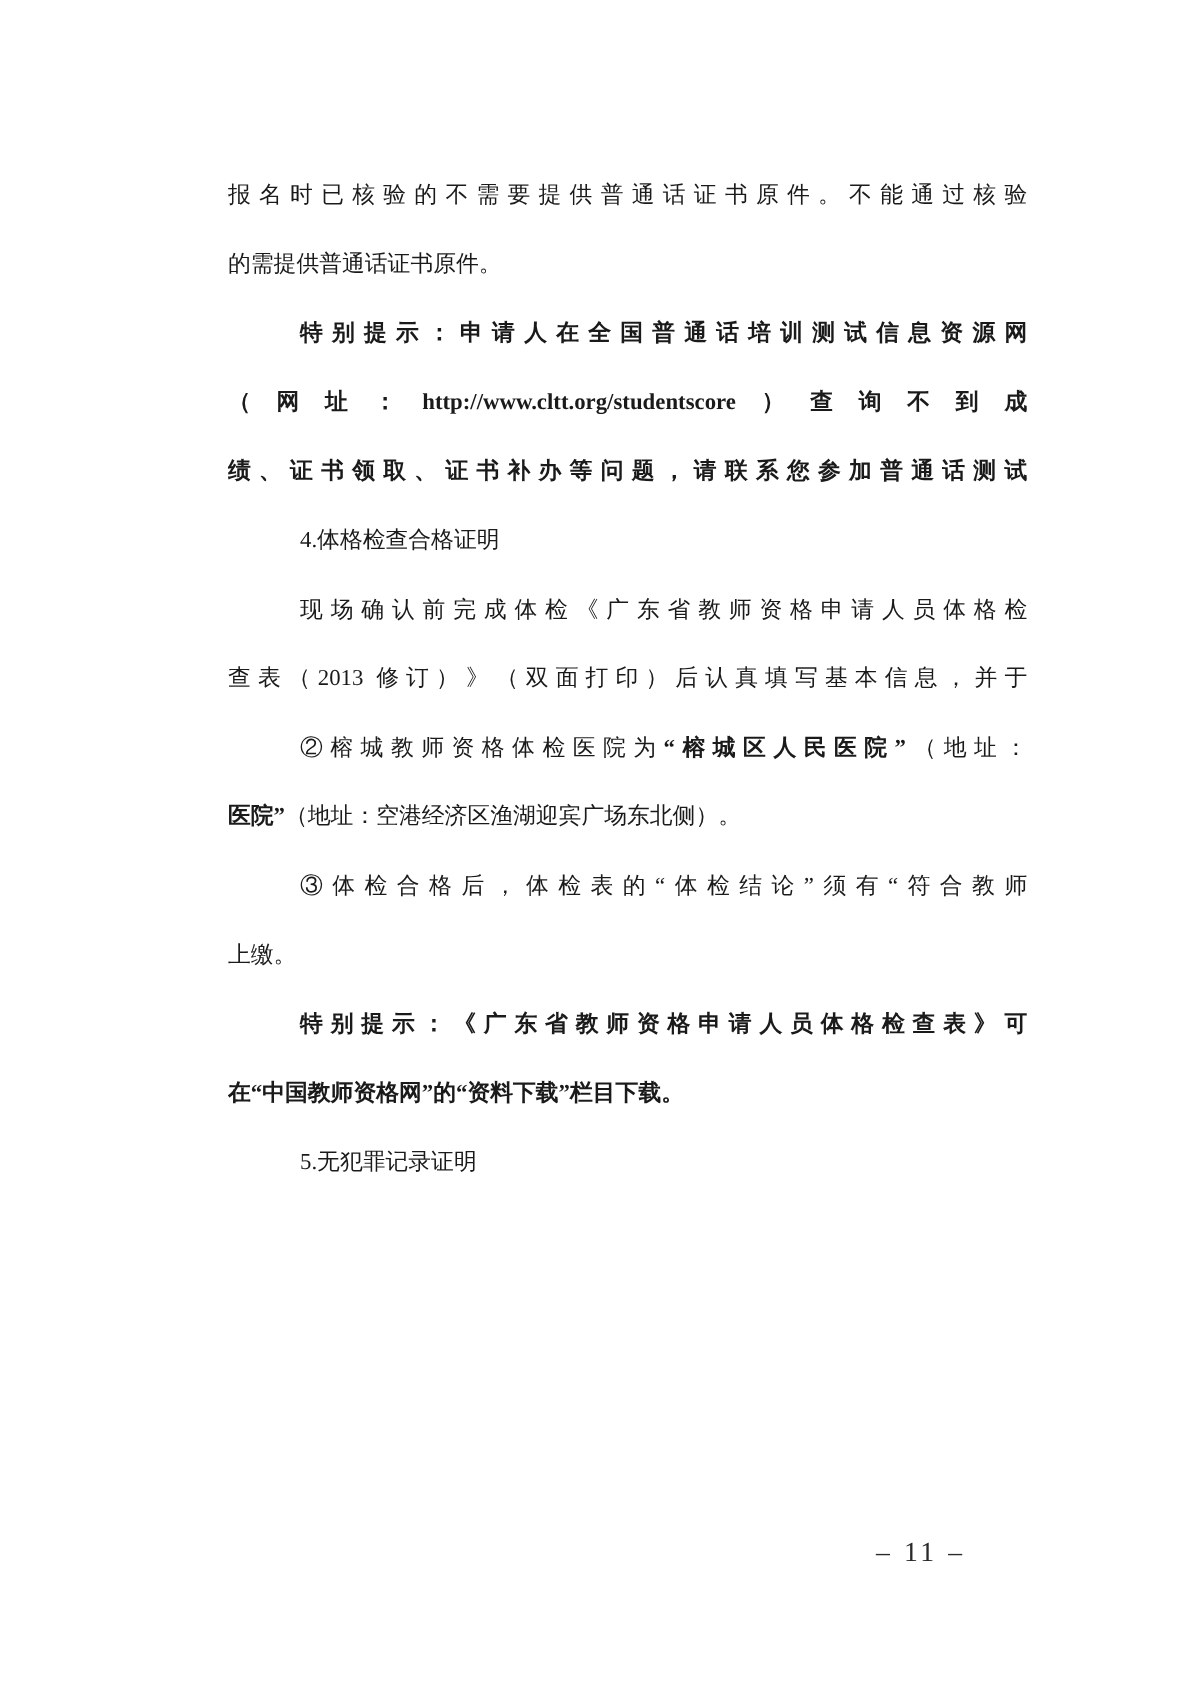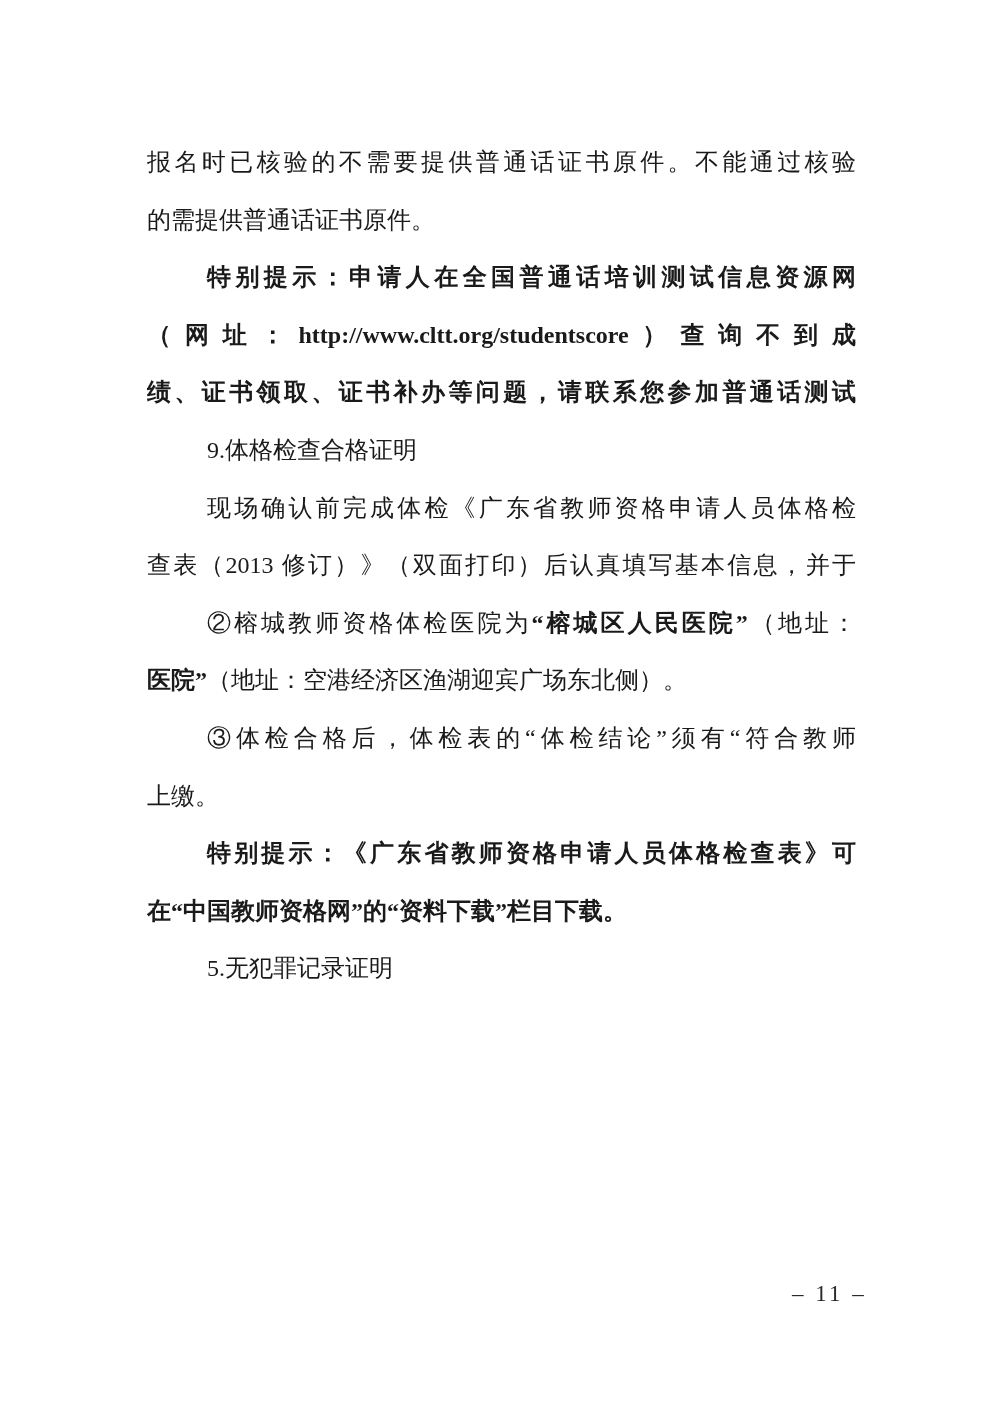--- a/index.html
+++ b/index.html
@@ -18,56 +18,57 @@
   }
   .text-block {
     position: absolute;
     left: 147px;
     top: 134px;
     width: 709px;
   }
   .line {
     height: 57.6px;
     line-height: 57.6px;
-    font-size: 24px;
+    font-size: 19px;
     white-space: nowrap;
     overflow: hidden;
     box-sizing: border-box;
     text-justify: auto;
+    margin-left: 43px;
   }
   .line.fill {
     text-align: justify;
     text-align-last: justify;
   }
   .line.indent {
     padding-left: 60px;
   }
   .bold {
     font-weight: 700;
   }
   .page-number {
     position: absolute;
-    left: 792px;
+    left: 730px;
     top: 1281px;
     font-size: 23px;
     letter-spacing: 3px;
     color: #2a2a2a;
   }
 </style>
 </head>
 <body>
 
 <div class="page">
   <div class="text-block" id="doc-lines">
       <div class="line fill"><span>报名时已核验的不需要提供普通话证书原件。不能通过核验</span></div>
       <div class="line"><span>的需提供普通话证书原件。</span></div>
       <div class="line indent fill"><span class="bold">特别提示：申请人在全国普通话培训测试信息资源网</span></div>
       <div class="line fill"><span class="bold">（网址：http://www.cltt.org/studentscore）查询不到成</span></div>
       <div class="line fill"><span class="bold">绩、证书领取、证书补办等问题，请联系您参加普通话测试</span></div>
-      <div class="line indent"><span>9.体格检查合格证明</span></div>
+      <div class="line indent"><span>4.体格检查合格证明</span></div>
       <div class="line indent fill"><span>现场确认前完成体检《广东省教师资格申请人员体格检</span></div>
       <div class="line fill"><span>查表（2013 修订）》（双面打印）后认真填写基本信息，并于</span></div>
       <div class="line indent fill"><span>②榕城教师资格体检医院为</span><span class="bold">“榕城区人民医院”</span><span>（地址：</span></div>
       <div class="line"><span class="bold">医院”</span><span>（地址：空港经济区渔湖迎宾广场东北侧）。</span></div>
       <div class="line indent fill"><span>③体检合格后，体检表的“体检结论”须有“符合教师</span></div>
       <div class="line"><span>上缴。</span></div>
       <div class="line indent fill"><span class="bold">特别提示：《广东省教师资格申请人员体格检查表》可</span></div>
       <div class="line"><span class="bold">在“中国教师资格网”的“资料下载”栏目下载。</span></div>
       <div class="line indent"><span>5.无犯罪记录证明</span></div>
     </div>

